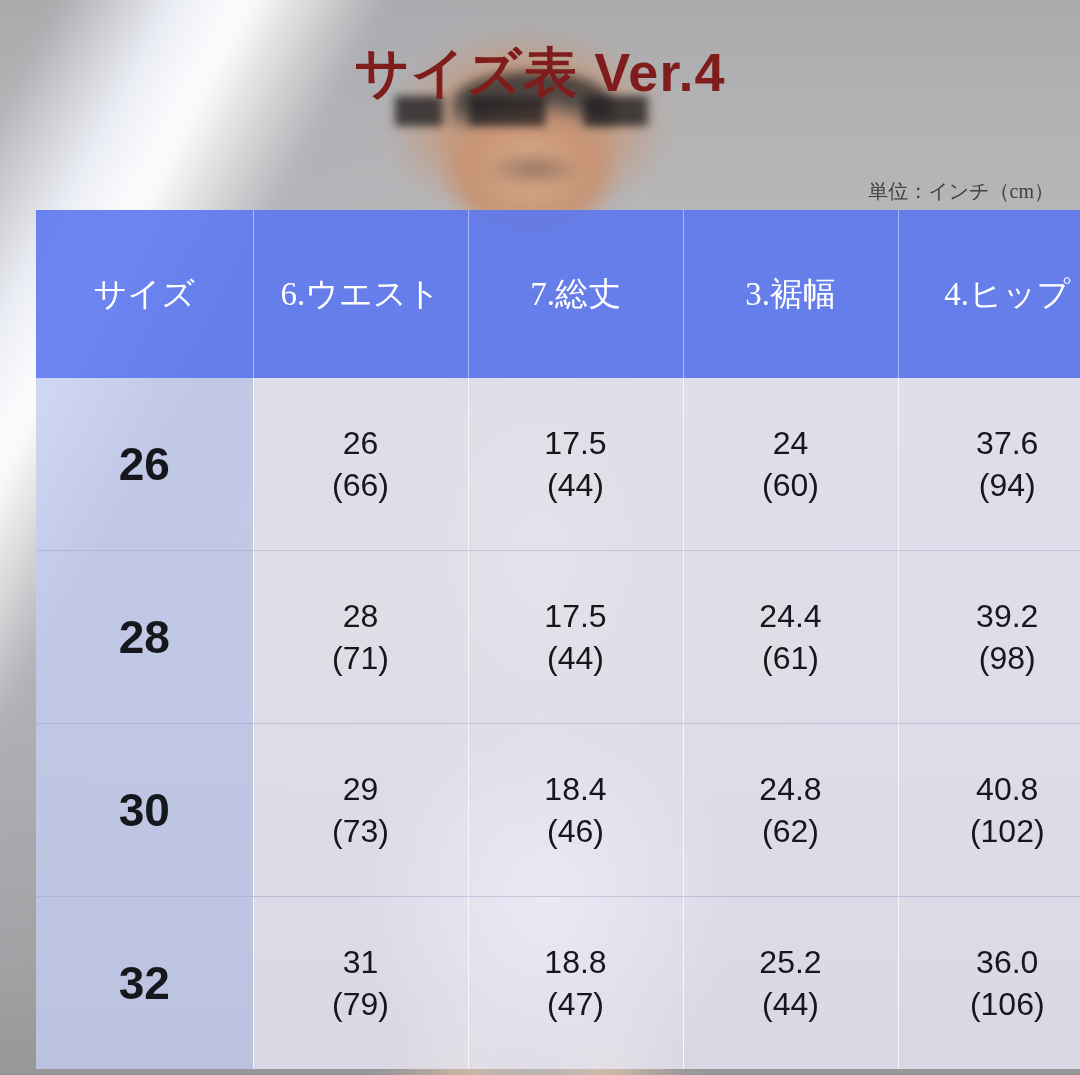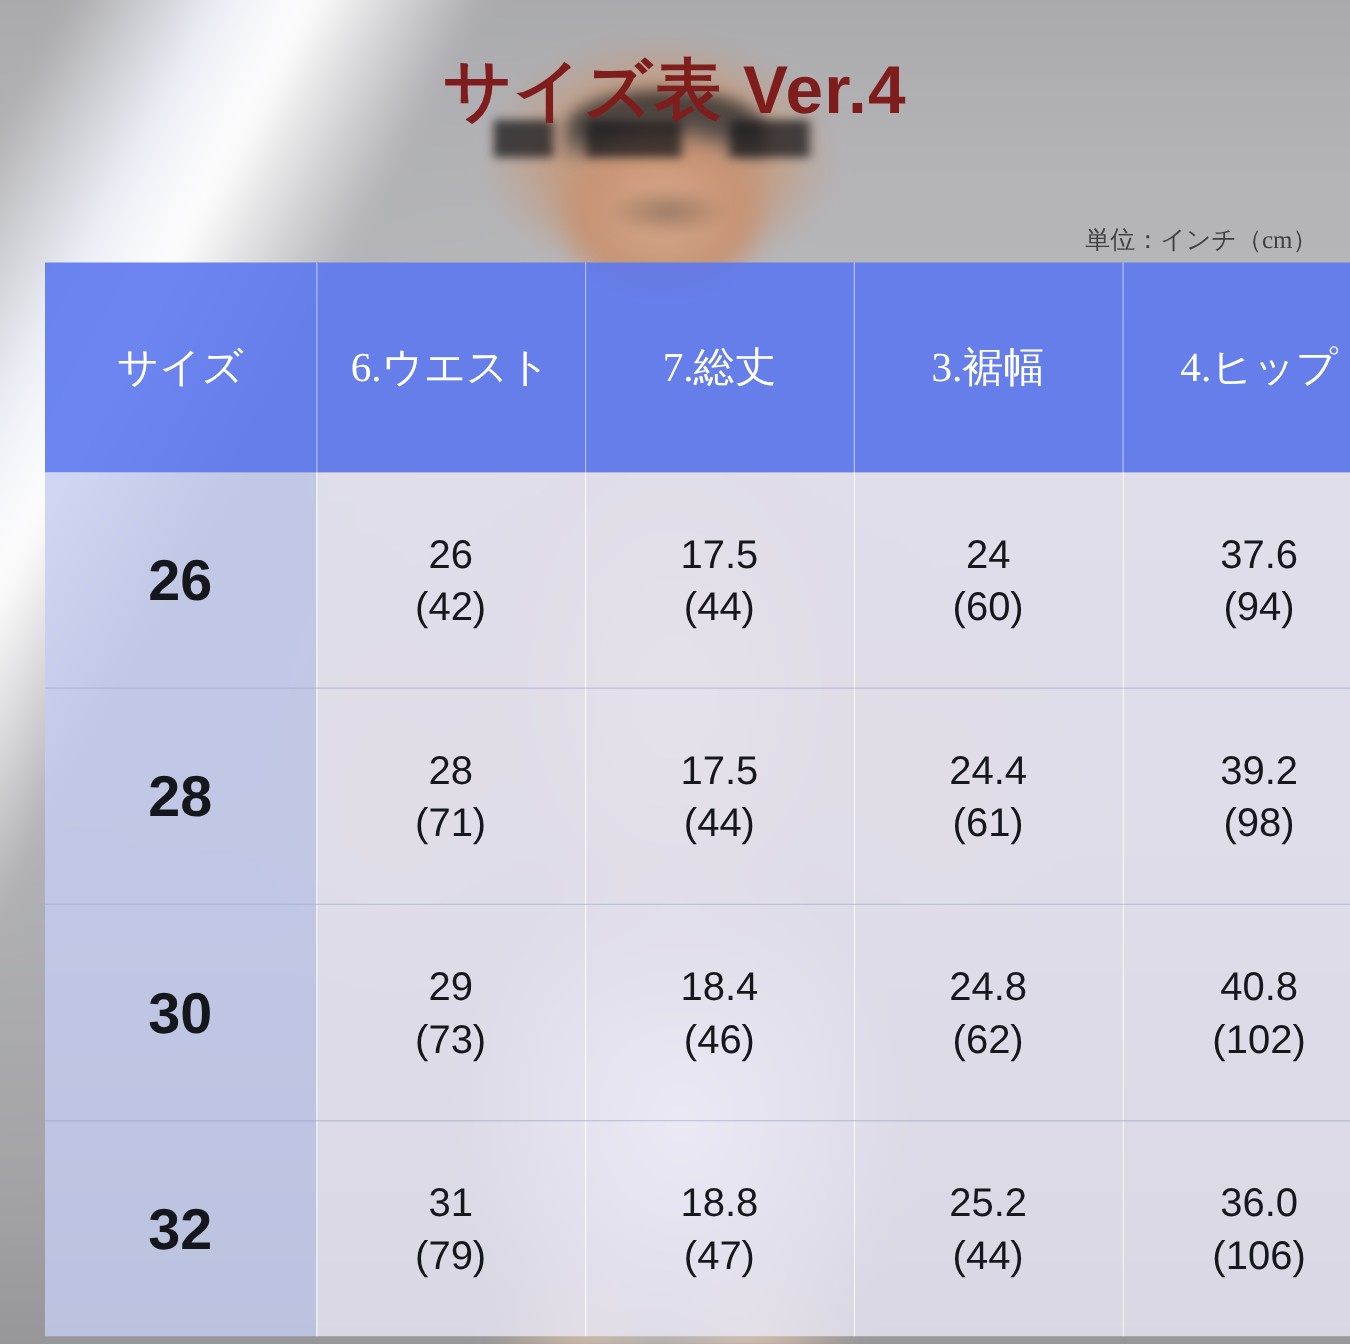--- a/index.html
+++ b/index.html
@@ -172,21 +172,21 @@
         <th>3.裾幅</th>
         <th>4.ヒップ</th>
       </tr>
     </thead>
     <tbody>
 
       <tr>
         <td class="size-cell">26</td>
         <td class="val-cell">
           <span class="val-in">26</span>
-          <span class="val-cm">(42)</span>
+          <span class="val-cm">(66)</span>
         </td>
         <td class="val-cell">
           <span class="val-in">17.5</span>
           <span class="val-cm">(44)</span>
         </td>
         <td class="val-cell">
           <span class="val-in">24</span>
           <span class="val-cm">(60)</span>
         </td>
         <td class="val-cell">

